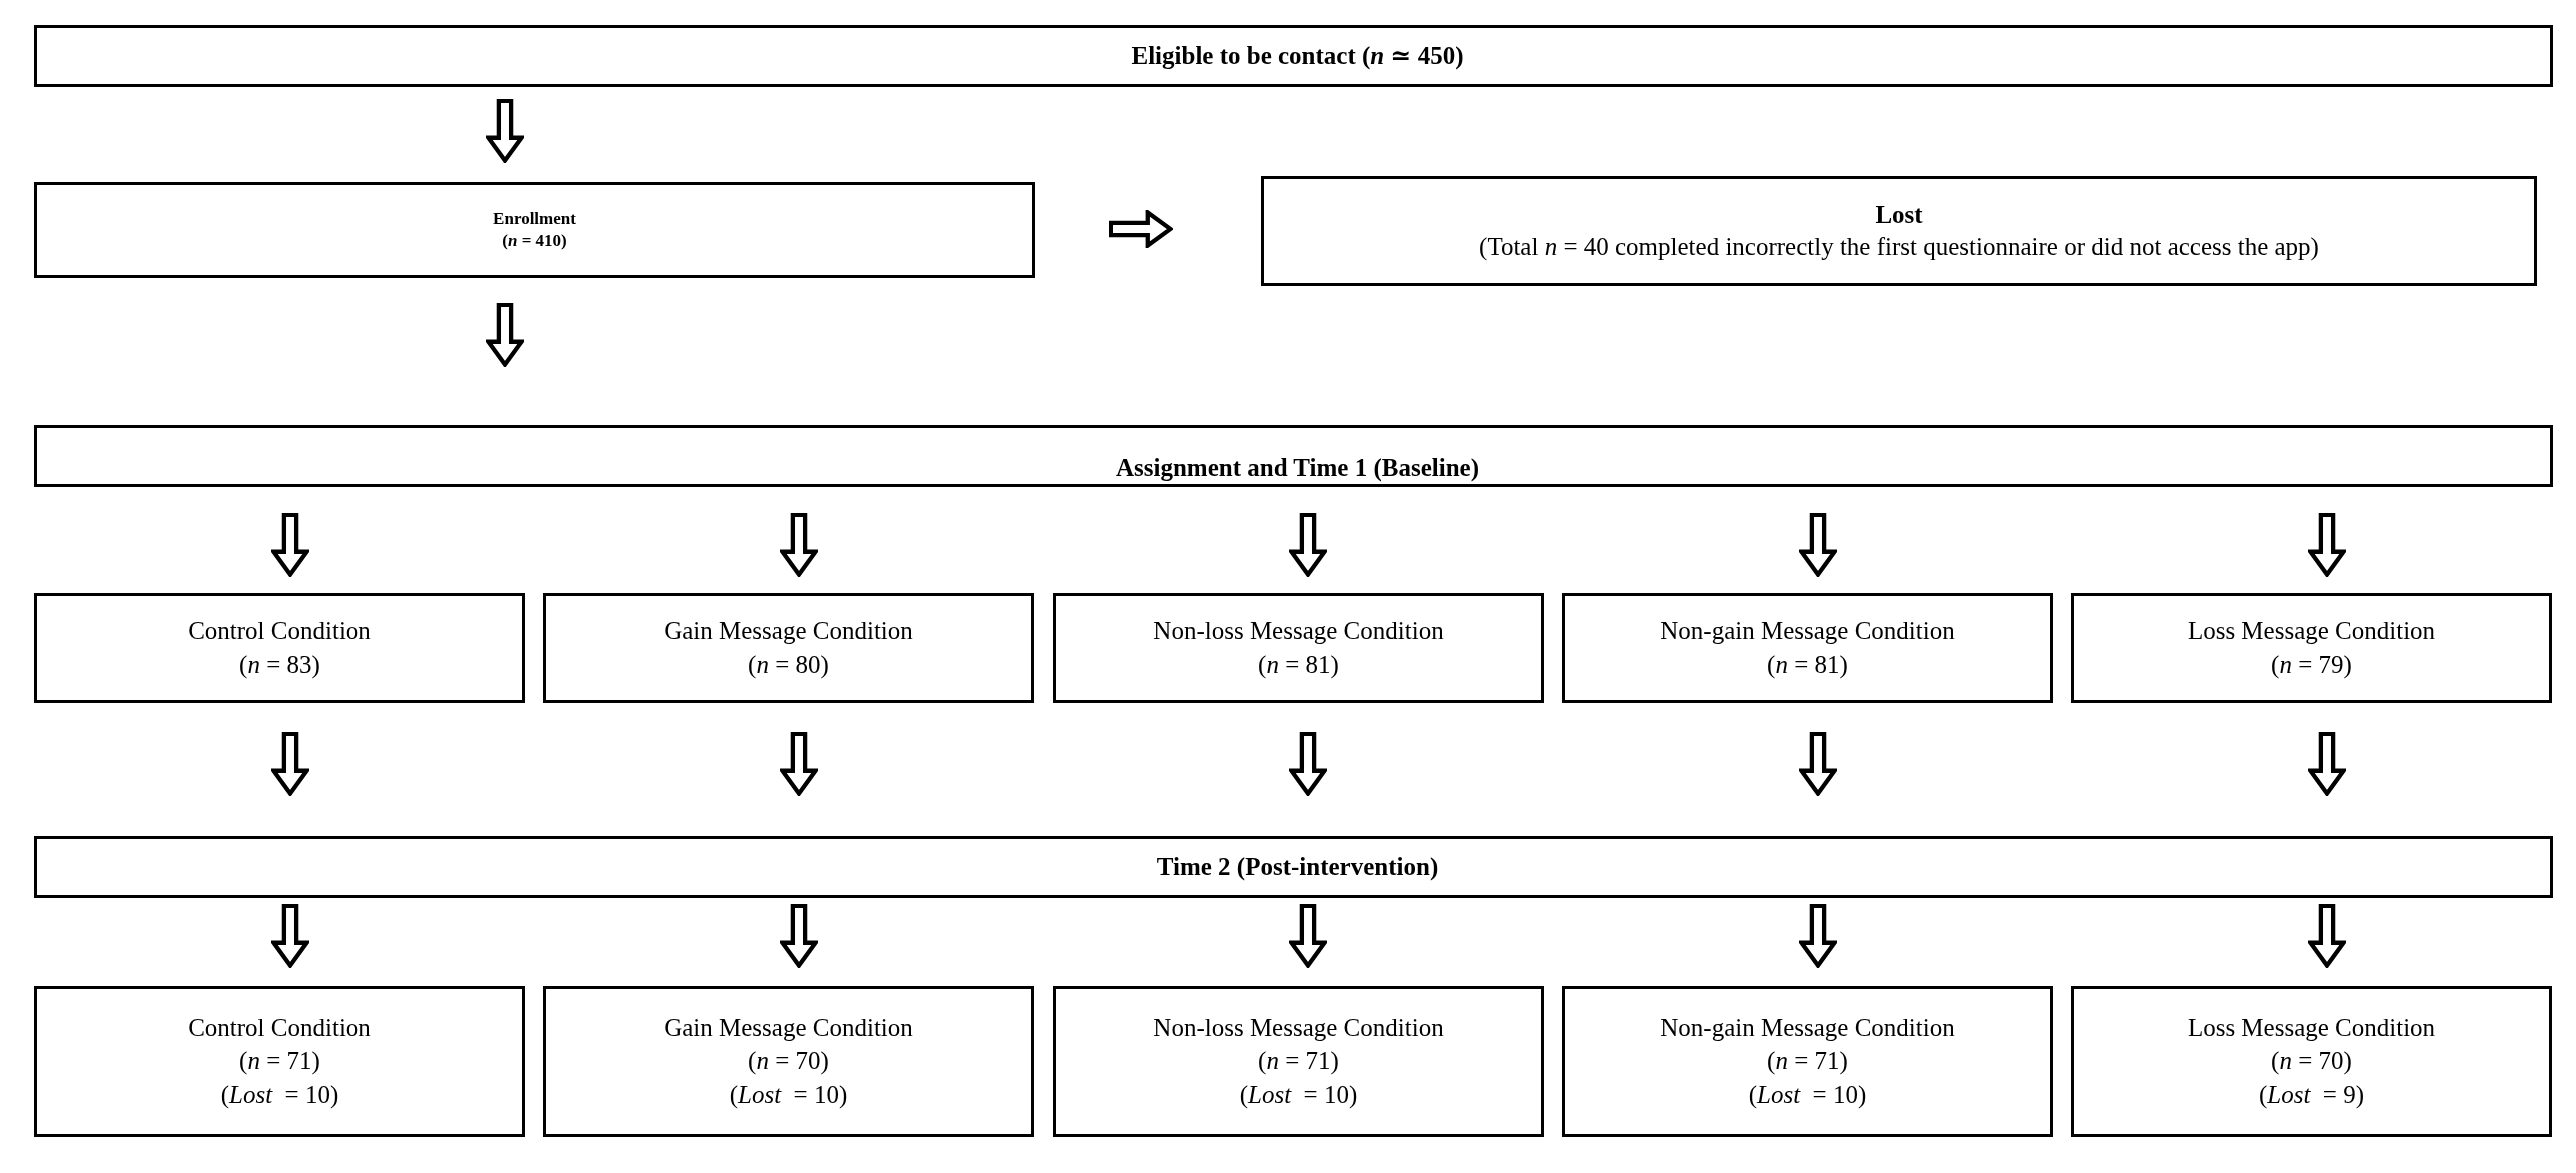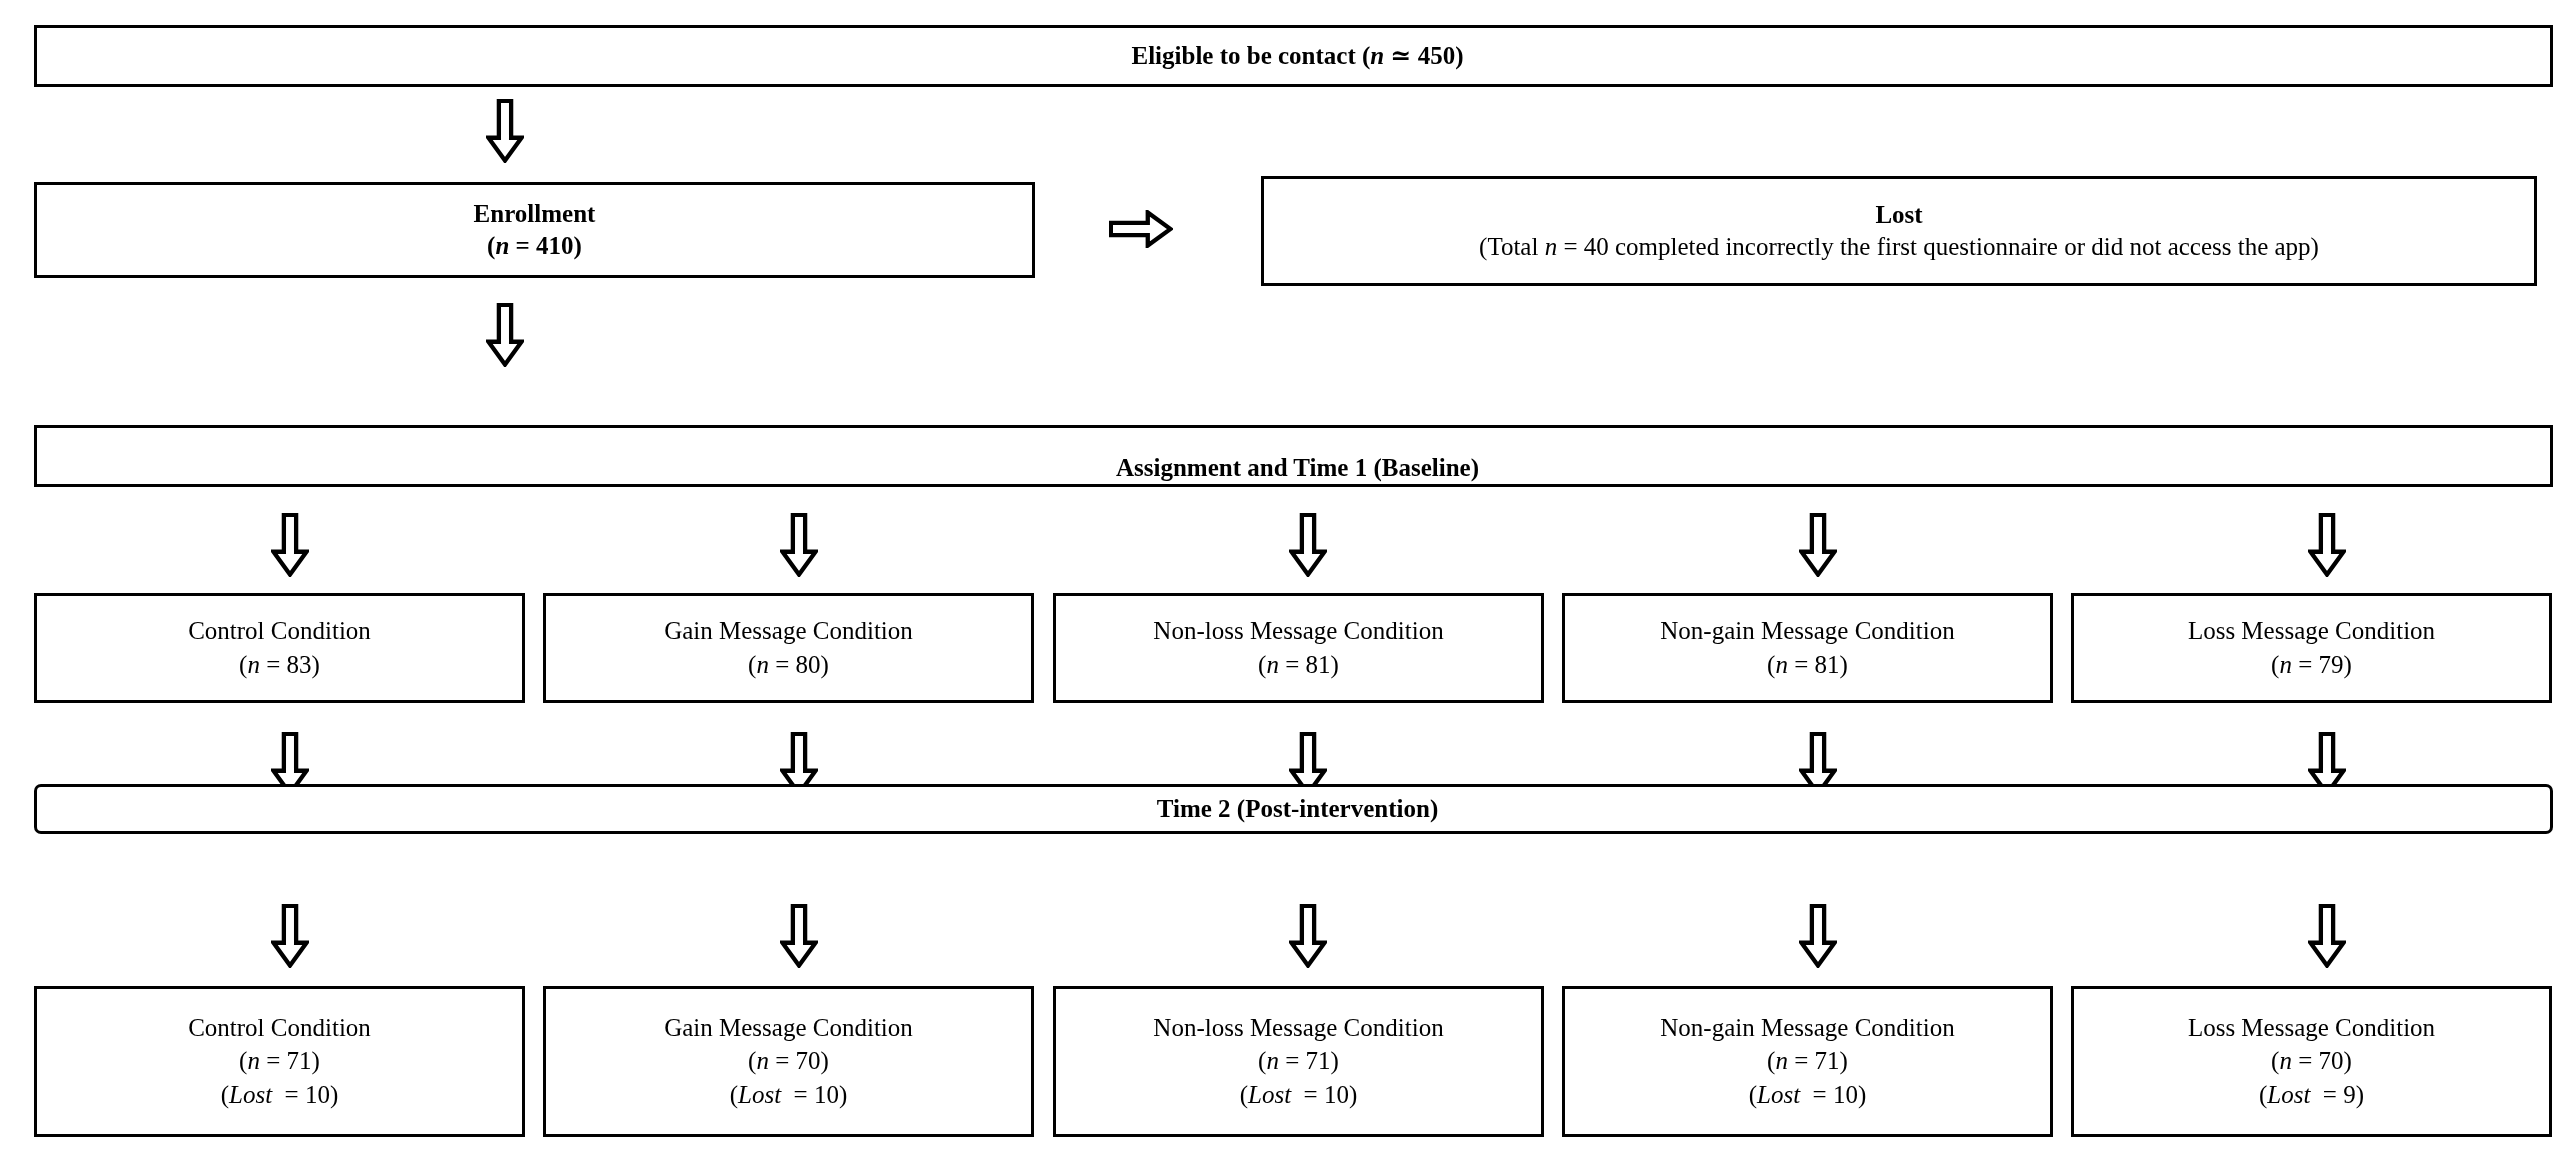--- a/index.html
+++ b/index.html
@@ -40,21 +40,21 @@
   }
 
   
   .bar {
     font-size: 25px;
     font-weight: bold;
     padding-left: 8px;
   }
   
   .stage {
-    font-size: 25px;
+    font-size: 17px;
   }
   .stage .title { font-weight: bold; }
   .stage .sub   { font-weight: bold; }
 
   .lost-box { font-size: 25px; }
   .lost-box .title { font-weight: bold; }
   .lost-box .sub   { font-weight: normal; }
 
   
   .cond {
@@ -193,21 +193,21 @@
     <svg viewBox="0 0 62 104" preserveAspectRatio="none">
         <path class="arrow-shape" d="M 21 3 L 41 3 L 41 63 L 58 63 L 31 100 L 4 63 L 21 63 Z"></path>
       </svg>
   </div>
   <div class="arrow-down" style="left:2308px; top:732px;">
     <svg viewBox="0 0 62 104" preserveAspectRatio="none">
         <path class="arrow-shape" d="M 21 3 L 41 3 L 41 63 L 58 63 L 31 100 L 4 63 L 21 63 Z"></path>
       </svg>
   </div>
 
-  <div class="box bar" style="left:34px; top:784px; width:2519px; height:50px;border-radius:7px;">
+  <div class="box bar" style="left:34px; top:836px; width:2519px; height:62px;">
     <span class="line">Time 2 (Post-intervention)</span>
   </div>
 
   <div class="arrow-down" style="left:271px; top:904px;">
     <svg viewBox="0 0 62 104" preserveAspectRatio="none">
         <path class="arrow-shape" d="M 21 3 L 41 3 L 41 63 L 58 63 L 31 100 L 4 63 L 21 63 Z"></path>
       </svg>
   </div>
   <div class="arrow-down" style="left:780px; top:904px;">
     <svg viewBox="0 0 62 104" preserveAspectRatio="none">

